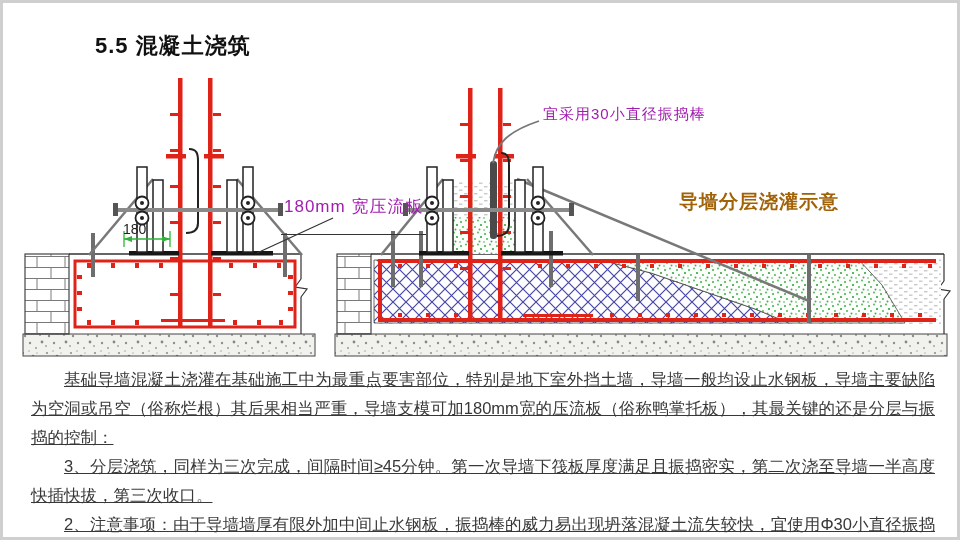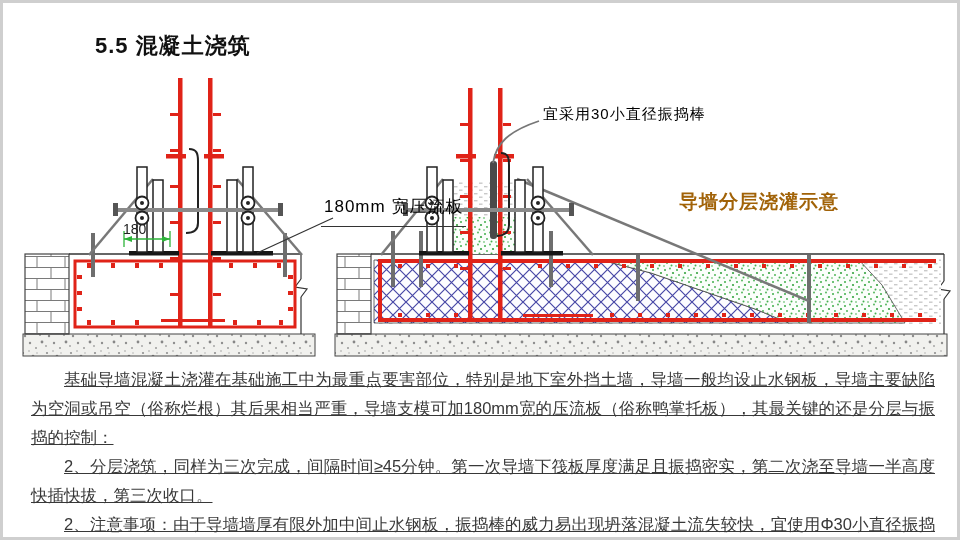--- a/index.html
+++ b/index.html
@@ -7,24 +7,24 @@
   #page{
     position:relative;width:960px;height:540px;background:#ffffff;
     border:3px solid #cfcfcf;overflow:hidden;
     font-family:"Liberation Sans","DejaVu Sans",sans-serif;color:#383838;
   }
   .page-title{
     position:absolute;left:62px;top:28px;font-size:22px;font-weight:bold;
     color:#111;letter-spacing:1px;margin-left:30px;
   }
   #diagram-canvas{position:absolute;left:0;top:60px;width:960px;height:300px;}
-  .dia-label{position:absolute;white-space:nowrap;color:#000000;}
+  .dia-label{position:absolute;white-space:nowrap;color:#a21caf;}
   .board-label{
     left:278px;top:192px;font-size:17px;letter-spacing:1px;
-    border-bottom:1.5px solid #333;padding:0 3px 8px 3px;margin-left:40px;
+    border-bottom:1.5px solid #333;padding:0 3px 16px 3px;
   }
   .vibrator-label{left:540px;top:102px;font-size:15px;letter-spacing:1px;}
   .caption-label{left:676px;top:186px;font-size:19px;font-weight:bold;color:#a16207;letter-spacing:1px;}
   .dim-label{left:120px;top:218px;font-size:14px;color:#222;}
   .body-text{
     position:absolute;left:28px;top:362px;width:904px;
     font-size:16.5px;line-height:29px;text-align:justify;
   }
   .body-text p{margin:0;text-indent:2em;text-decoration:underline;}
 </style>
@@ -278,17 +278,17 @@
     </g>
   </svg>
 
   <div class="dia-label dim-label">180</div>
   <div class="dia-label board-label">180mm 宽压流板</div>
   <div class="dia-label vibrator-label">宜采用30小直径振捣棒</div>
   <div class="dia-label caption-label">导墙分层浇灌示意</div>
 
   <div class="body-text">
     <p>基础导墙混凝土浇灌在基础施工中为最重点要害部位，特别是地下室外挡土墙，导墙一般均设止水钢板，导墙主要缺陷为空洞或吊空（俗称烂根）其后果相当严重，导墙支模可加180mm宽的压流板（俗称鸭掌托板），其最关键的还是分层与振捣的控制：</p>
-    <p>2、分层浇筑，同样为三次完成，间隔时间≥45分钟。第一次导墙下筏板厚度满足且振捣密实，第二次浇至导墙一半高度快插快拔，第三次收口。</p>
+    <p>3、分层浇筑，同样为三次完成，间隔时间≥45分钟。第一次导墙下筏板厚度满足且振捣密实，第二次浇至导墙一半高度快插快拔，第三次收口。</p>
     <p>2、注意事项：由于导墙墙厚有限外加中间止水钢板，振捣棒的威力易出现坍落混凝土流失较快，宜使用Φ30小直径振捣棒，两侧同时快插快拨。</p>
   </div>
 
 </div>
 
 </body></html>

